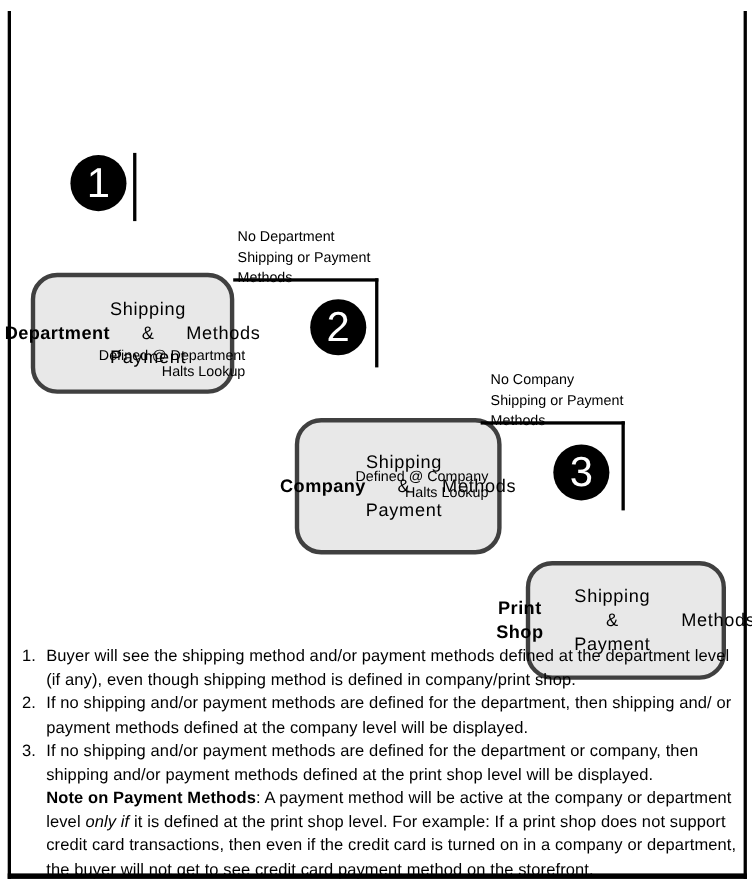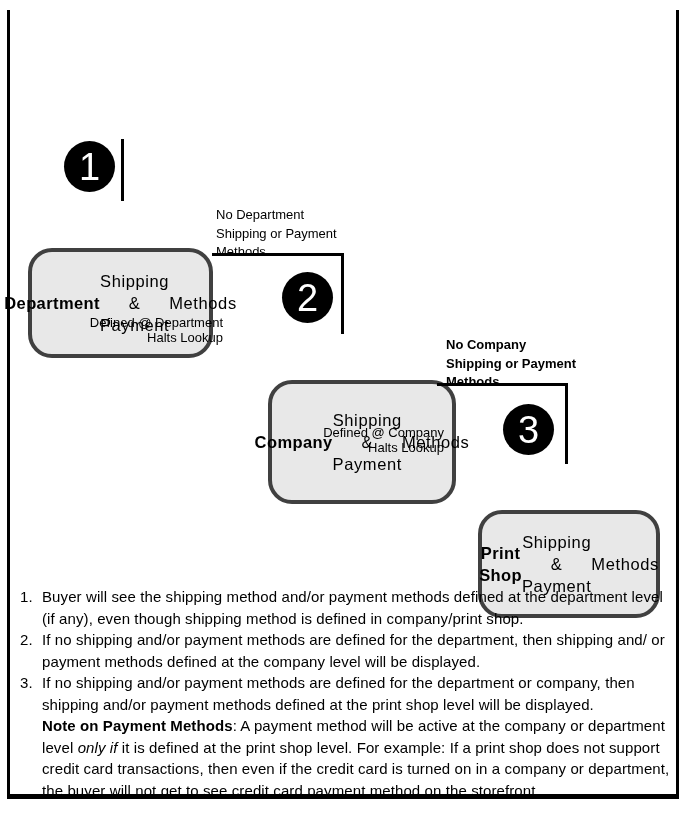--- a/index.html
+++ b/index.html
@@ -23,21 +23,21 @@
   .subtitle {
     position:absolute; left:13px; top:45px; font-size:15px; font-weight:bold;
     letter-spacing:0.2px;
   }
 
   .multiline { white-space:pre-line; }
 
   .flow-label { position:absolute; font-size:13px; line-height:18.5px; }
   .request-label { left:122px; top:81px; }
   .branch-label-1 { left:216px; top:206px; }
-  .branch-label-2 { left:446px; top:336px;font-weight:bold; }
+  .branch-label-2 { left:446px; top:336px; }
 
   .below-label {
     position:absolute; font-size:13px; line-height:15px; text-align:right;
   }
   .below-label-1 { left:18px; top:315px; width:205px; }
   .below-label-2 { left:244px; top:425px; width:200px; }
 
   .connector { position:absolute; background:#000; }
   .line-v1 { left:121px; top:139px; width:3px; height:62px; }
   .line-h1 { left:212px; top:253px; width:132px; height:3px; }
@@ -56,21 +56,21 @@
 
   .node-box {
     position:absolute; background:#e8e8e8; border:4px solid #404040; border-radius:24px;
     display:flex; flex-direction:row; align-items:center; justify-content:center;
     text-align:center; line-height:22px; font-size:16.5px;
     letter-spacing:0.6px; word-spacing:3px;margin-top:48px;
   }
   .node-box .box-title { font-weight:bold; letter-spacing:0.4px; }
   .box-dept    { left:28px;  top:200px; width:185px; height:110px; }
   .box-company { left:268px; top:332px; width:188px; height:124px; }
-  .box-print   { left:478px; top:462px; width:182px; height:108px; }
+  .box-print   { left:478px; top:462px; width:182px; height:108px;gap:28px; }
 
   .notes {
     position:absolute; left:20px; top:586px; width:650px;
     font-size:15px; line-height:21.5px; letter-spacing:0.1px;
   }
   .note-item { display:flex; }
   .note-item .marker { width:22px; flex:0 0 22px; }
   .note-item .note-text { flex:1; }
   .note-para { margin-left:22px; }
   .note-para .note-bold { font-weight:bold;text-align:center; }

